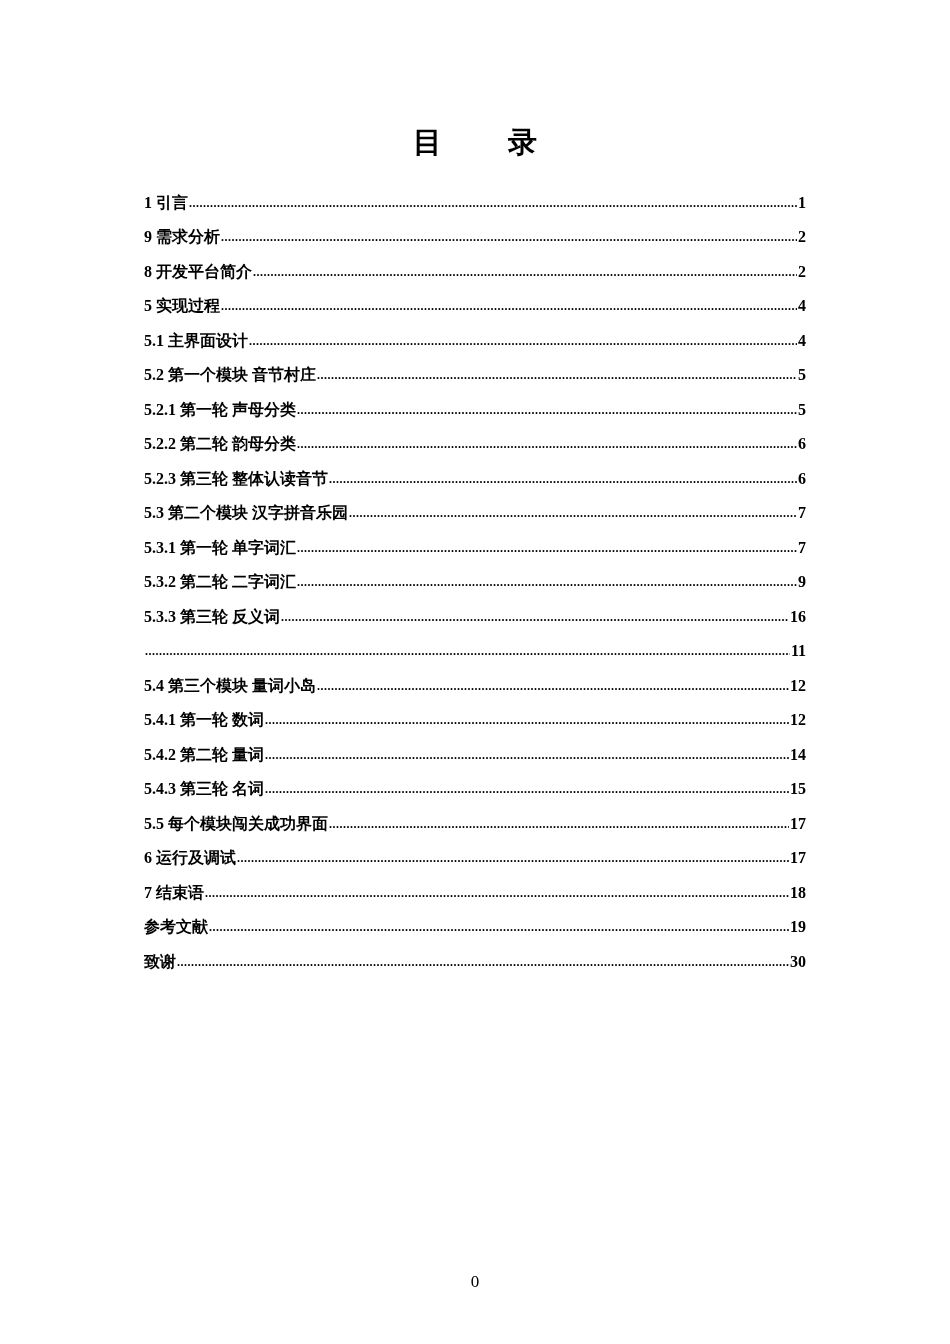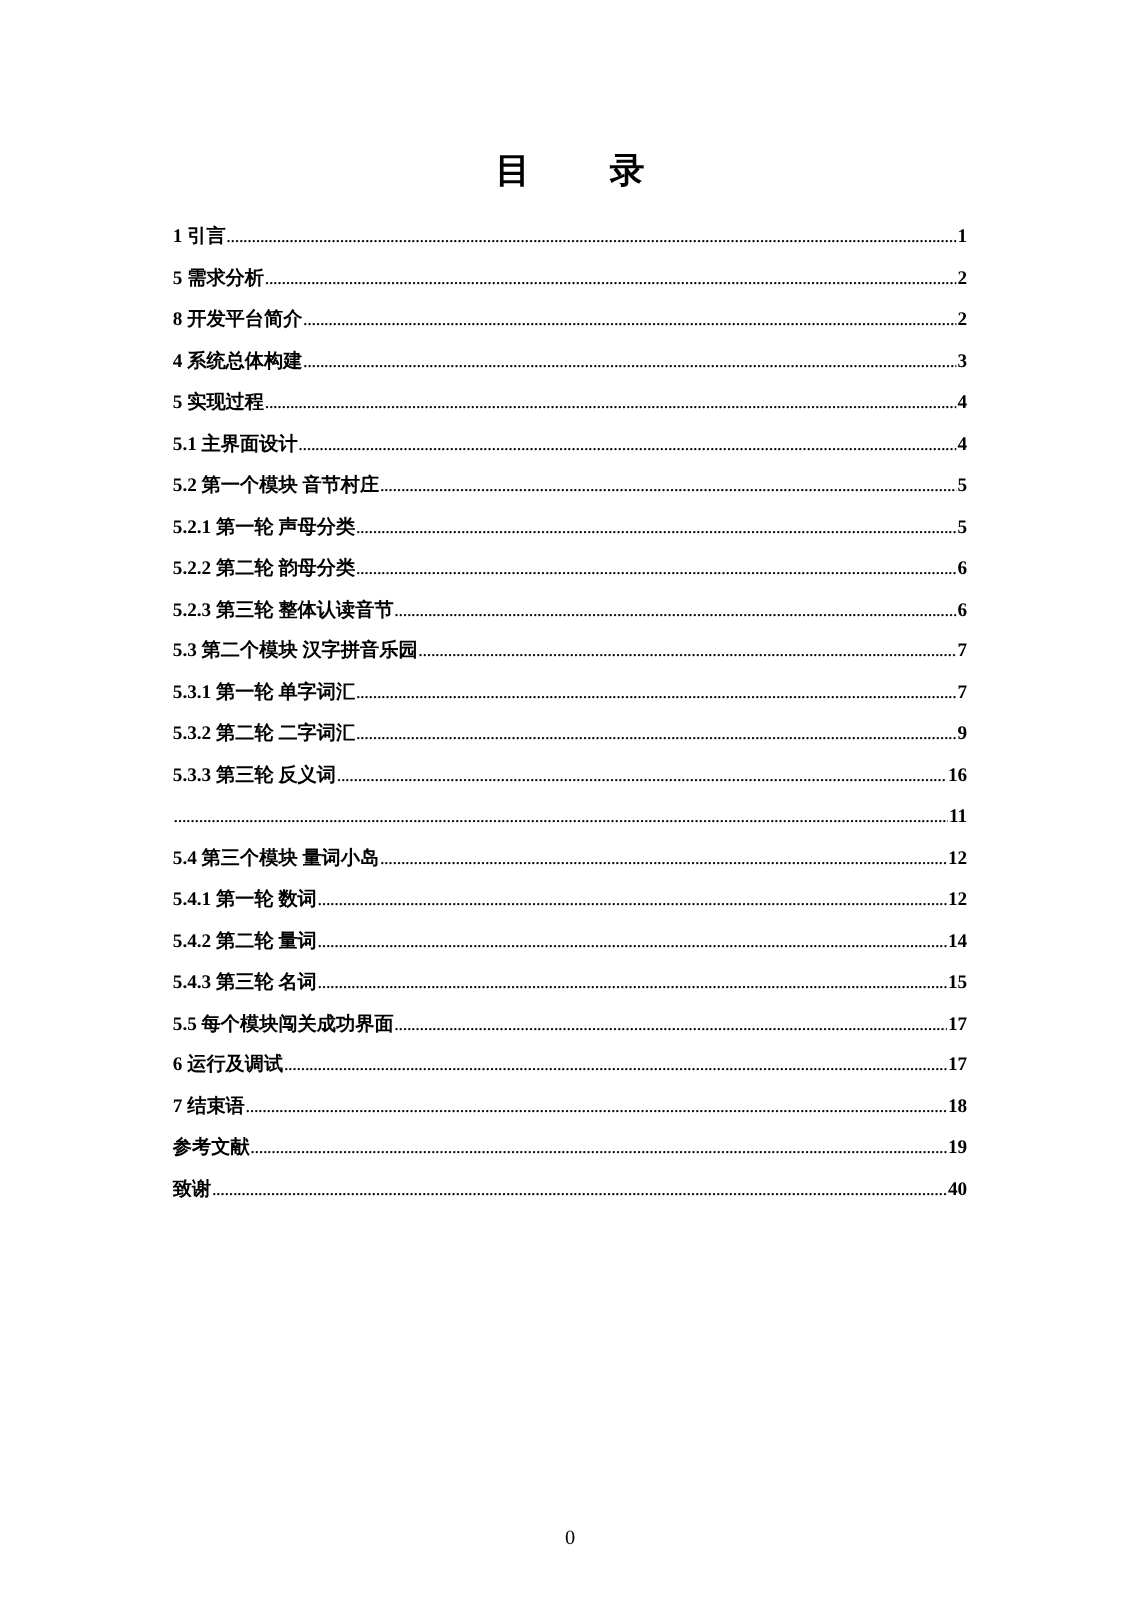--- a/index.html
+++ b/index.html
@@ -3,21 +3,21 @@
 <meta charset="utf-8">
 <style>
   html, body { margin: 0; padding: 0; background: #ffffff; }
   body { width: 950px; height: 1344px; position: relative; overflow: hidden;
          font-family: "Liberation Serif", "DejaVu Serif", serif; color: #000; }
   .page { position: absolute; left: 0; top: 0; width: 950px; height: 1044px; background: #fff; }
   .toc-title { position: absolute; top: 120px; left: 0; width: 950px; text-align: center;
                font-family: "DejaVu Sans", sans-serif; font-weight: bold; font-size: 29px;
                letter-spacing: 28px; text-indent: 28px; line-height: 44px; }
   .toc-list { position: absolute; left: 144px; top: 181px; width: 662px; }
-  .toc-row { display: flex; align-items: center; height: 34.5px; line-height: 26px;
+  .toc-row { display: flex; align-items: flex-end; height: 34.5px; line-height: 26px;
              font-weight: bold; font-size: 16px; white-space: nowrap; }
   .toc-label { font-family: "Liberation Serif", "DejaVu Sans", serif; font-weight: bold; }
   .toc-leader { flex: 1; overflow: hidden; white-space: nowrap; margin: 0 1px;
                 font-size: 12px; letter-spacing: 0.5px; color: #000; }
   .toc-leader::after { content: "..........................................................................................................................................................................................................................................................................."; }
   .toc-page { font-weight: bold; font-size: 16px; }
   .page-number { position: absolute; top: 1272px; left: 0; width: 950px; text-align: center;
                  font-size: 17px; font-family: "Liberation Serif", serif; }
 </style>
 </head>
@@ -26,33 +26,28 @@
 <div class="page">
   <div class="toc-title">目  录</div>
 
   <div class="toc-list">
     <div class="toc-row">
         <span class="toc-label">1 引言</span>
         <span class="toc-leader"></span>
         <span class="toc-page">1</span>
       </div>
     <div class="toc-row">
-        <span class="toc-label">5 需求分析</span>
+        <span class="toc-label">9 需求分析</span>
         <span class="toc-leader"></span>
         <span class="toc-page">2</span>
       </div>
     <div class="toc-row">
         <span class="toc-label">8 开发平台简介</span>
         <span class="toc-leader"></span>
         <span class="toc-page">2</span>
-      </div>
-    <div class="toc-row">
-        <span class="toc-label">4 系统总体构建</span>
-        <span class="toc-leader"></span>
-        <span class="toc-page">3</span>
       </div>
     <div class="toc-row">
         <span class="toc-label">5 实现过程</span>
         <span class="toc-leader"></span>
         <span class="toc-page">4</span>
       </div>
     <div class="toc-row">
         <span class="toc-label">5.1 主界面设计</span>
         <span class="toc-leader"></span>
         <span class="toc-page">4</span>
@@ -137,18 +132,18 @@
         <span class="toc-page">18</span>
       </div>
     <div class="toc-row">
         <span class="toc-label">参考文献</span>
         <span class="toc-leader"></span>
         <span class="toc-page">19</span>
       </div>
     <div class="toc-row">
         <span class="toc-label">致谢</span>
         <span class="toc-leader"></span>
-        <span class="toc-page">40</span>
+        <span class="toc-page">30</span>
       </div>
   </div>
 
   <div class="page-number">0</div>
 </div>
 
 </body></html>

